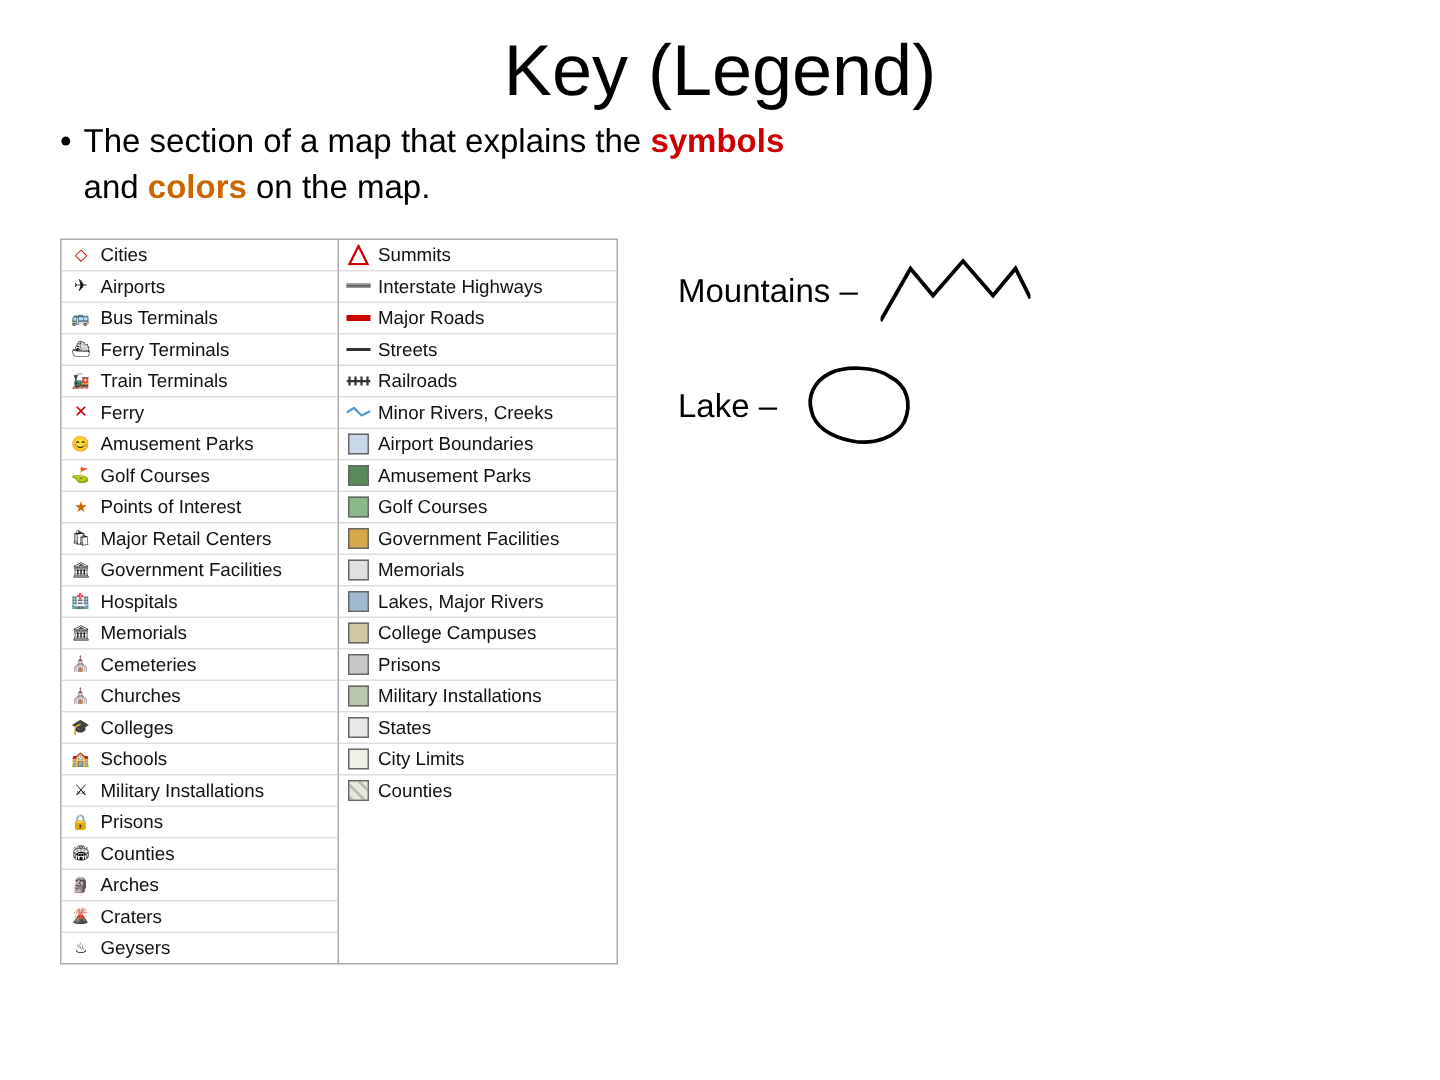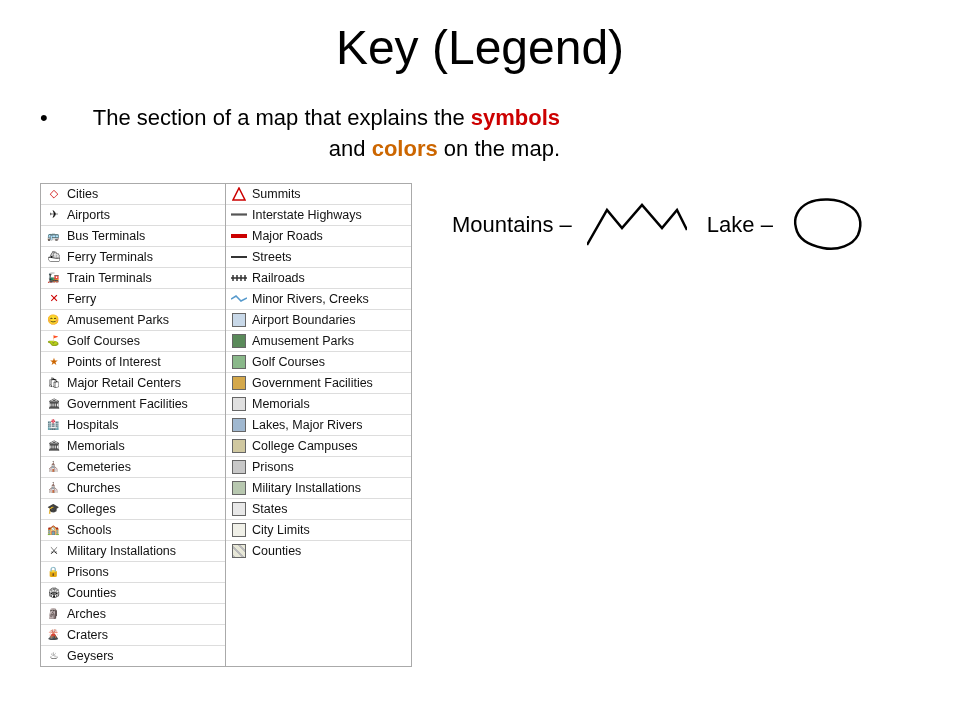--- a/index.html
+++ b/index.html
@@ -8,41 +8,40 @@
       font-family: Arial, sans-serif;
       width: 960px;
       min-height: 720px;
       padding: 20px 40px;
     }
 
     h1 {
       text-align: center;
       font-size: 48px;
       font-weight: normal;
-      margin-bottom: 28px;
+      margin-bottom: 4px;
       color: #000;
     }
 
     .intro {
       font-size: 22px;
       margin-bottom: 18px;
       display: flex;
       align-items: flex-start;
       gap: 8px;
       max-width: 520px;
     }
 
     .bullet {
       font-size: 22px;
       margin-top: 2px;
     }
 
     .intro-text {
       line-height: 1.4;
-      text-align: right;
     }
 
     .symbols-word { color: #cc0000; font-weight: bold; }
     .colors-word { color: #cc6600; font-weight: bold; }
 
     .content-area {
       display: flex;
       gap: 30px;
       align-items: flex-start;
     }
@@ -84,21 +83,21 @@
       height: 16px;
       flex-shrink: 0;
       display: flex;
       align-items: center;
       justify-content: center;
       font-size: 11px;
     }
 
     .mountains-lake-area {
       display: flex;
-      flex-direction: row;
+      flex-direction: column;
       gap: 20px;
       padding-top: 10px;
       padding-left: 10px;
     }
 
     .mountain-row, .lake-row {
       display: flex;
       align-items: center;
       gap: 15px;
       font-size: 22px;

